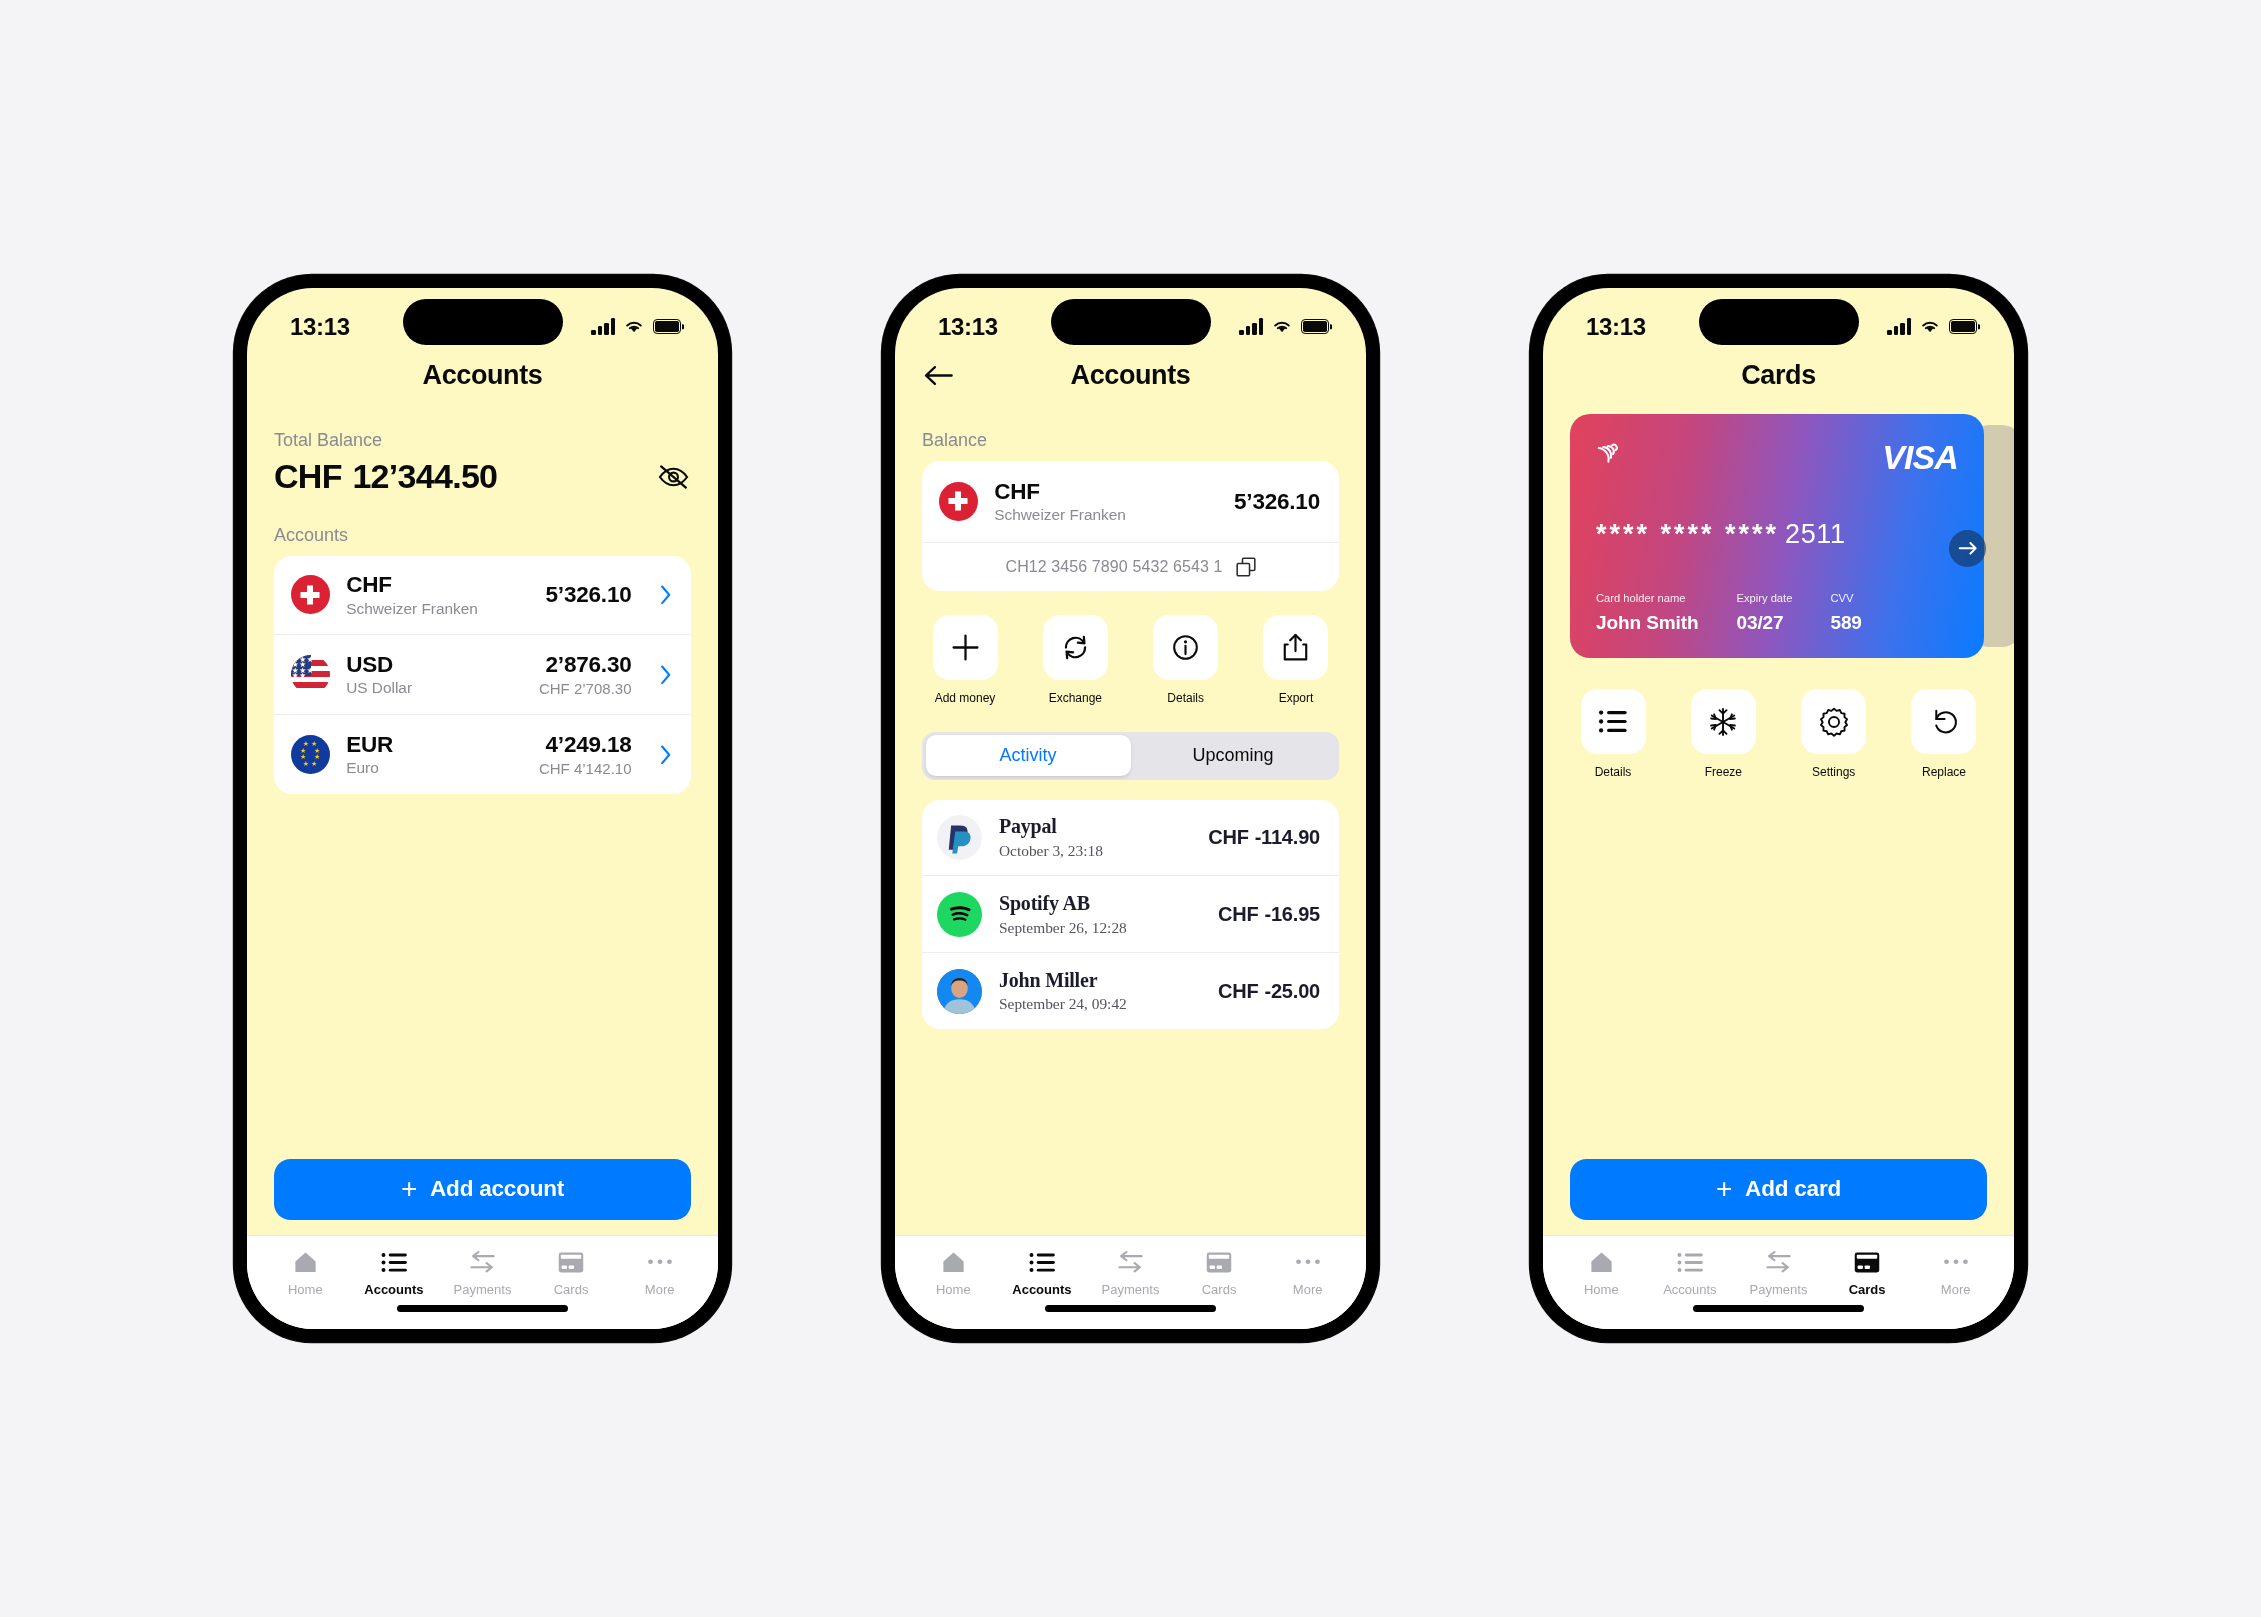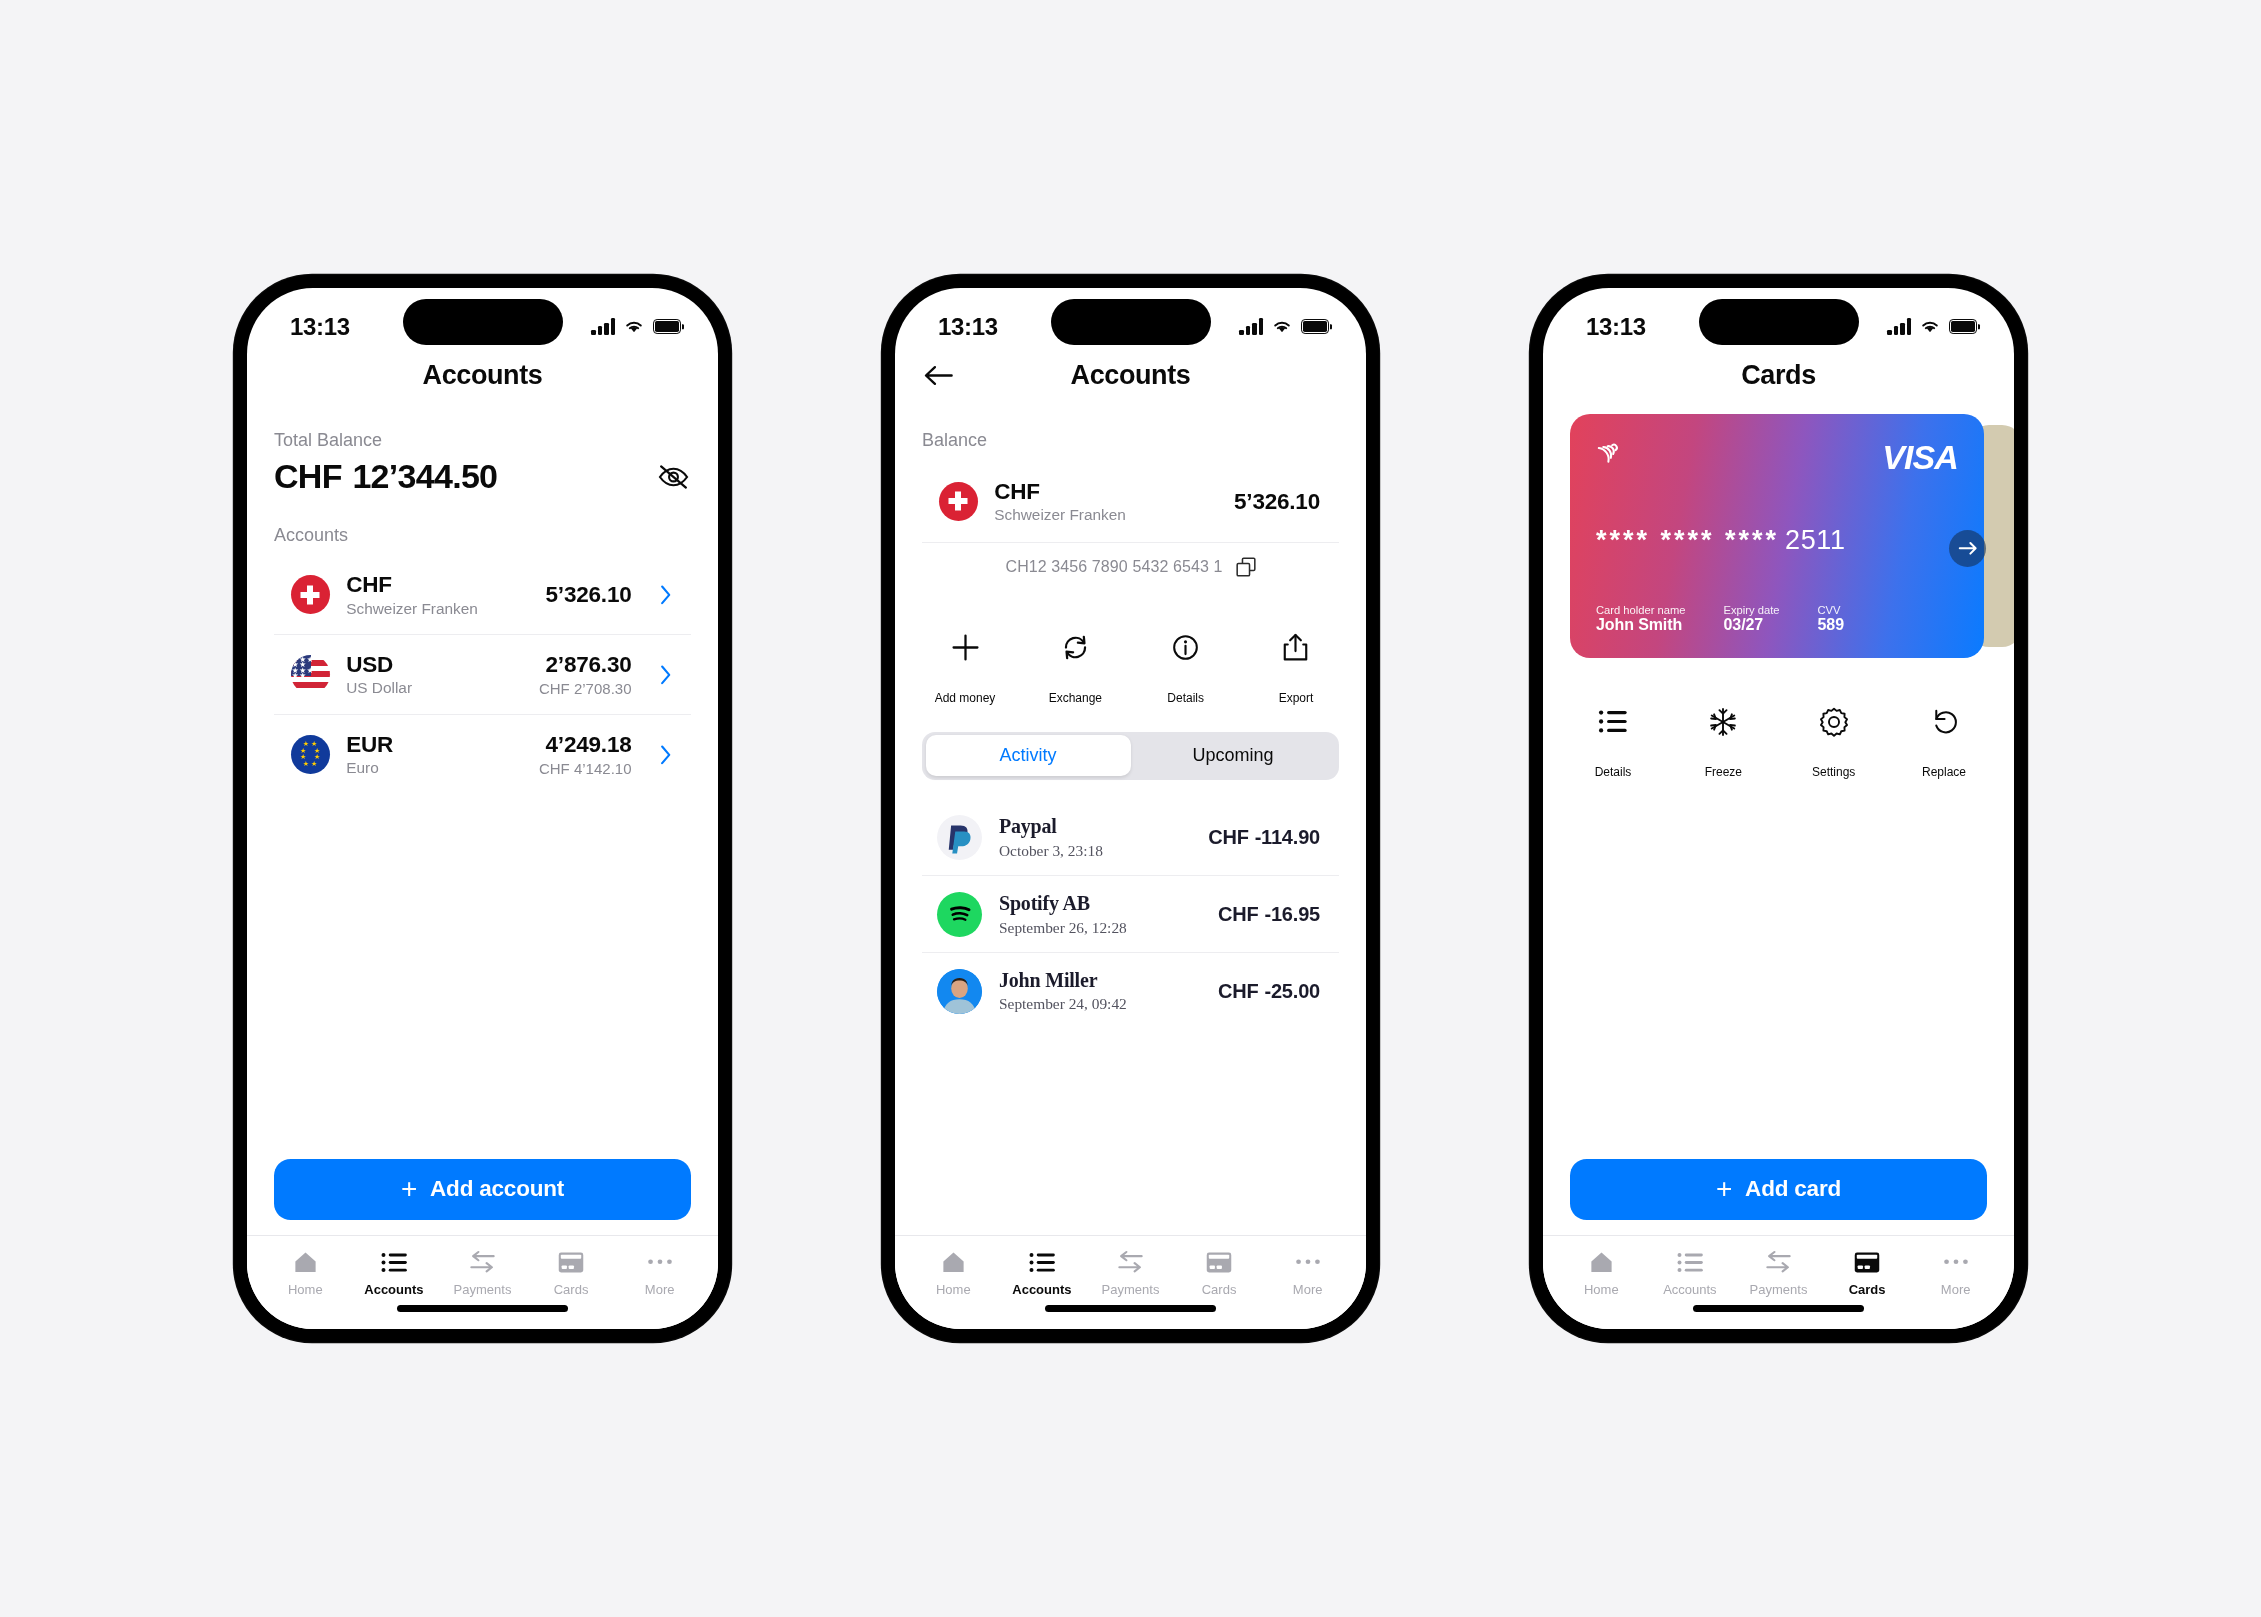--- a/index.html
+++ b/index.html
@@ -24,21 +24,21 @@
     width:497px; height:1067px;
     background:#000;
     border-radius:78px;
     padding:13px;
     box-shadow:0 0 0 1.2px #0a0a0a;
     flex:0 0 auto;
   }
   .screen {
     position:relative;
     width:100%; height:100%;
-    background:#ffffff;
+    background:#fef9c3;
     border-radius:66px;
     overflow:hidden;
     display:flex;
     flex-direction:column;
   }
 
   
   .statusbar {
     position:relative;
     height:62px;
@@ -231,21 +231,21 @@
     font-size:34px; font-weight:700; font-style:italic;
     color:#fff; letter-spacing:-0.9px;
     font-family:"Liberation Sans", sans-serif;
   }
   .cc-num { font-size:27px; color:#fff; font-weight:500; letter-spacing:0.6px; display:flex; align-items:baseline; gap:6px; }
   .cc-num .stars { letter-spacing:3px; font-weight:700; }
   .cc-bottom { display:flex; gap:0; }
   .cc-field { margin-right:38px; }
   .cc-field:last-child { margin-right:0; }
   .cc-k { font-size:11.2px; color:#fff; opacity:.92; }
-  .cc-v { font-size:16px; color:#fff; font-weight:700; margin-top:0; letter-spacing:-0.1px; }
+  .cc-v { font-size:19px; color:#fff; font-weight:700; margin-top:8px; letter-spacing:-0.1px; }
   .carousel-next {
     position:absolute; right:28px; top:116px;
     width:37px; height:37px; border-radius:50%;
     background:rgba(20,50,90,.62);
     display:flex; align-items:center; justify-content:center;
     z-index:3; cursor:pointer;
   }
   .spacer { flex:1 1 auto; }
 </style>
 </head>

